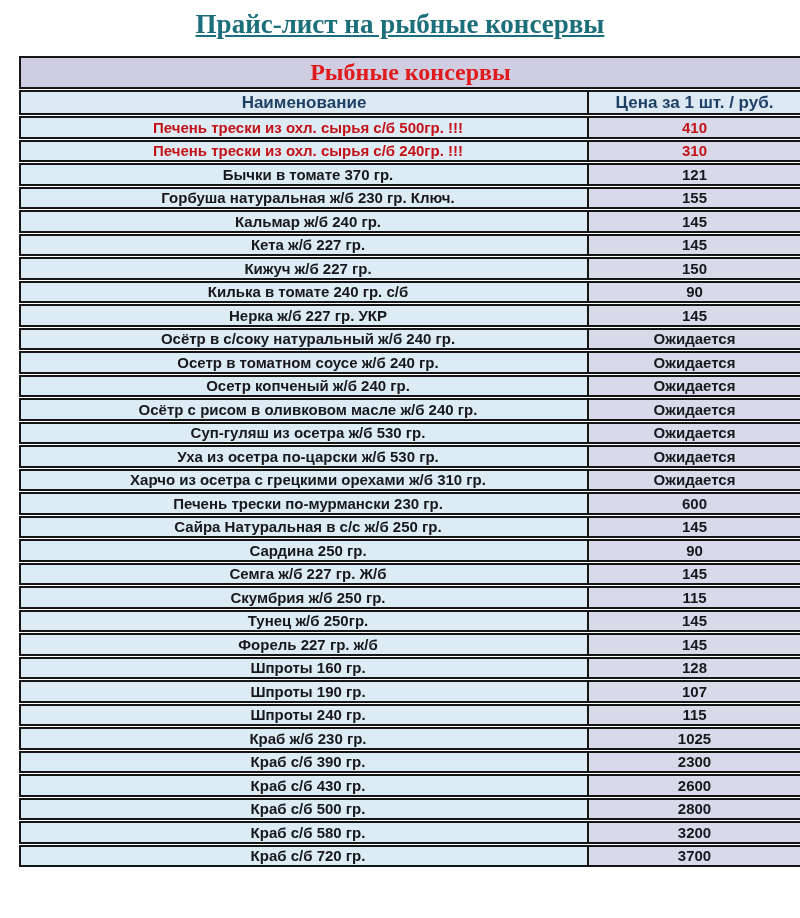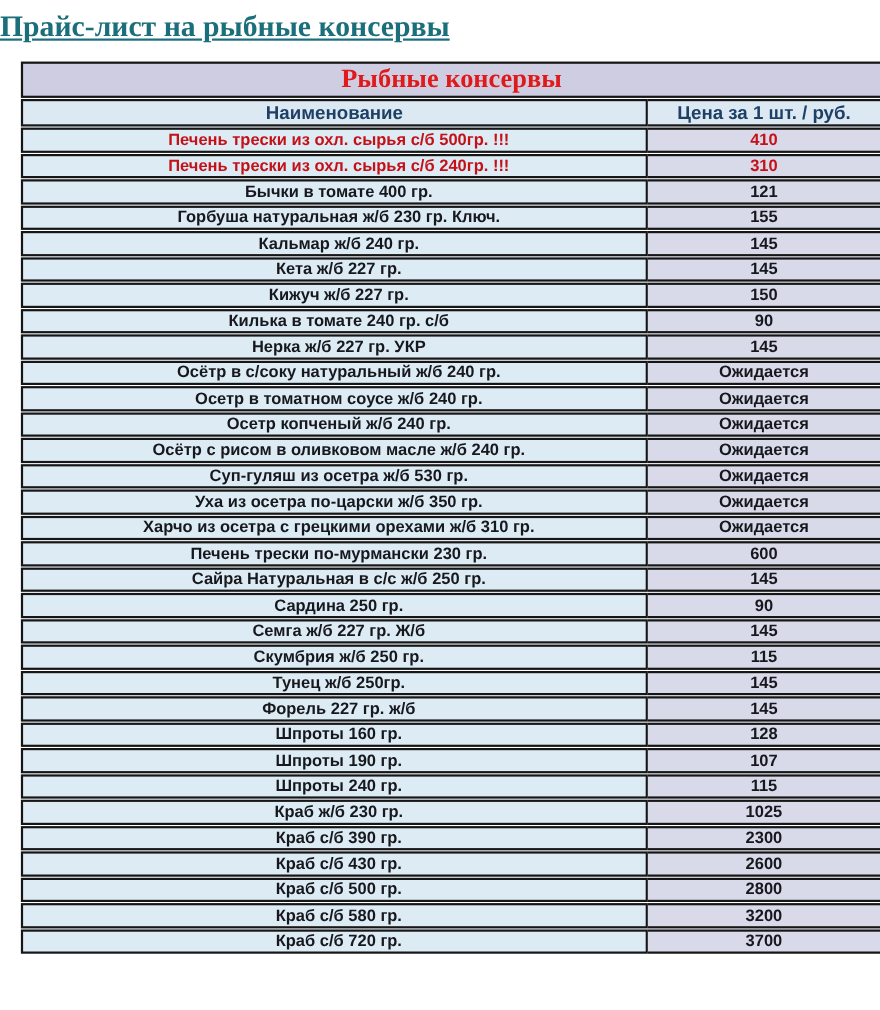--- a/index.html
+++ b/index.html
@@ -20,21 +20,21 @@
   }
   body {
     width: 800px;
     height: 918px;
     background: #ffffff;
     overflow: hidden;
     font-family: "Liberation Sans", sans-serif;
   }
   .title {
     margin: 7px 0 0 0;
-    text-align: left;
+    text-align: center;
     font-family: "Liberation Serif", "DejaVu Serif", serif;
     font-weight: bold;
     font-size: 27px;
     line-height: 34px;
     color: var(--title_color);
     text-decoration: underline;
     letter-spacing: 0px;
   }
   table.price-table {
     margin: 14px auto 0 auto;
@@ -132,21 +132,21 @@
     <tbody id="rows">
         <tr class="data-row highlight">
           <td class="name-cell">Печень трески из охл. сырья с/б 500гр. !!!</td>
           <td class="price-cell">410</td>
         </tr>
         <tr class="data-row highlight">
           <td class="name-cell">Печень трески из охл. сырья с/б 240гр. !!!</td>
           <td class="price-cell">310</td>
         </tr>
         <tr class="data-row">
-          <td class="name-cell">Бычки в томате 400 гр.</td>
+          <td class="name-cell">Бычки в томате 370 гр.</td>
           <td class="price-cell">121</td>
         </tr>
         <tr class="data-row">
           <td class="name-cell">Горбуша натуральная ж/б 230 гр. Ключ.</td>
           <td class="price-cell">155</td>
         </tr>
         <tr class="data-row">
           <td class="name-cell">Кальмар ж/б 240 гр.</td>
           <td class="price-cell">145</td>
         </tr>
@@ -180,21 +180,21 @@
         </tr>
         <tr class="data-row">
           <td class="name-cell">Осётр с рисом в оливковом масле ж/б 240 гр.</td>
           <td class="price-cell">Ожидается</td>
         </tr>
         <tr class="data-row">
           <td class="name-cell">Суп-гуляш из осетра ж/б 530 гр.</td>
           <td class="price-cell">Ожидается</td>
         </tr>
         <tr class="data-row">
-          <td class="name-cell">Уха из осетра по-царски ж/б 350 гр.</td>
+          <td class="name-cell">Уха из осетра по-царски ж/б 530 гр.</td>
           <td class="price-cell">Ожидается</td>
         </tr>
         <tr class="data-row">
           <td class="name-cell">Харчо из осетра с грецкими орехами ж/б 310 гр.</td>
           <td class="price-cell">Ожидается</td>
         </tr>
         <tr class="data-row">
           <td class="name-cell">Печень трески по-мурмански 230 гр.</td>
           <td class="price-cell">600</td>
         </tr>

